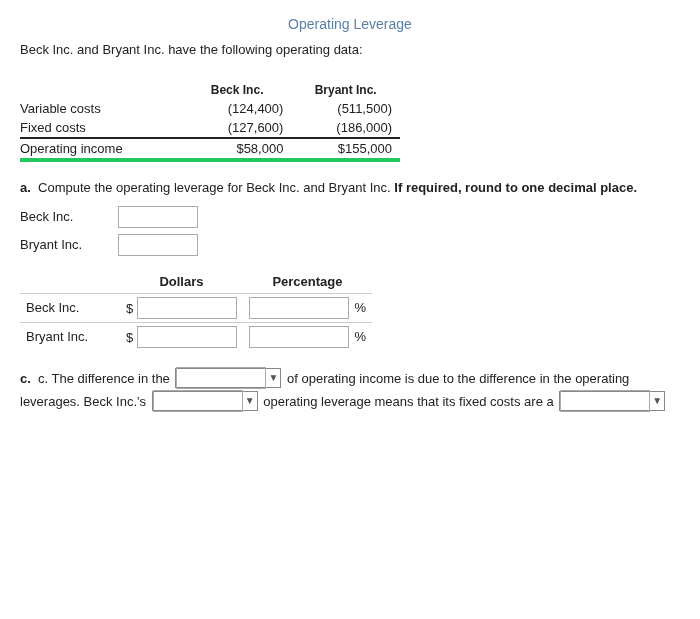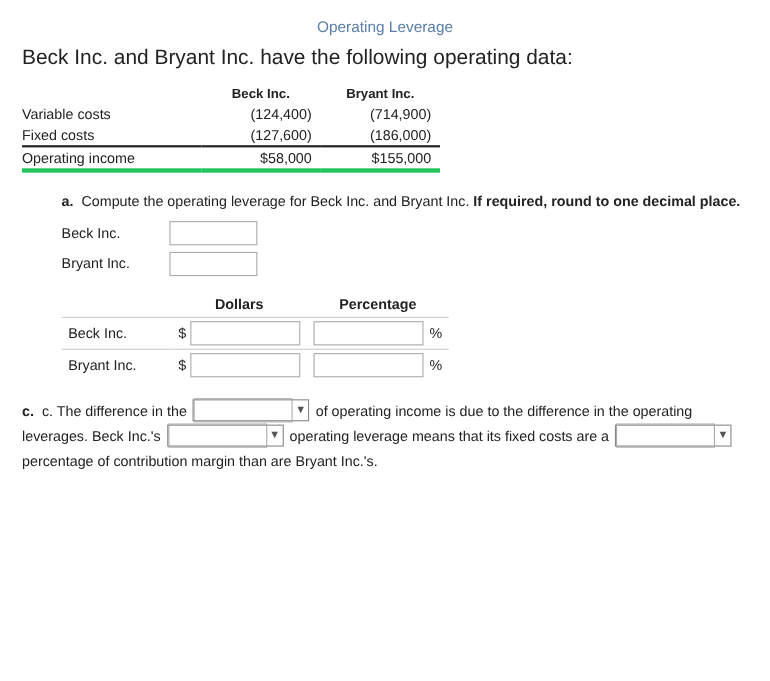--- a/index.html
+++ b/index.html
@@ -12,22 +12,22 @@
       width: 700px;
       min-height: 619px;
     }
     .page-title {
       color: #5a7fa8;
       font-size: 14px;
       margin-bottom: 10px;
       text-align: center;
     }
     .intro {
-      font-size: 19px;
-      margin-bottom: 12px;
+      font-size: 13px;
+      margin-bottom: 24px;
     }
     table.data-table {
       border-collapse: collapse;
       margin-bottom: 16px;
       width: 380px;
     }
     table.data-table thead th {
       font-weight: bold;
       font-size: 12px;
       text-align: center;
@@ -49,21 +49,20 @@
     .border-bottom-row td {
       border-bottom: 1px solid #222;
     }
     .double-border-row td {
       border-top: 2px solid #222;
       border-bottom: 4px solid #22c55e;
       font-weight: normal;
     }
     .question-block {
       margin-bottom: 16px;
-      margin-left: 36px;
     }
     .question-header {
       font-size: 13px;
       margin-bottom: 8px;
       line-height: 1.5;
     }
     .question-header b { font-weight: bold; }
     .input-row {
       display: flex;
       align-items: center;
@@ -154,21 +153,21 @@
     <tr>
       <th class="label-col"></th>
       <th>Beck Inc.</th>
       <th>Bryant Inc.</th>
     </tr>
   </thead>
   <tbody>
     <tr>
       <td class="label-col">Variable costs</td>
       <td class="val-col">(124,400)</td>
-      <td class="val-col">(714,900)</td>
+      <td class="val-col">(511,500)</td>
     </tr>
     <tr>
       <td class="label-col">Fixed costs</td>
       <td class="val-col">(127,600)</td>
       <td class="val-col">(186,000)</td>
     </tr>
     <tr class="double-border-row">
       <td class="label-col">Operating income</td>
       <td class="val-col">$58,000</td>
       <td class="val-col">$155,000</td>
@@ -236,14 +235,13 @@
   <span> of operating income is due to the difference in the operating leverages. Beck Inc.'s</span>
   <span class="dropdown-wrapper">
     <input type="text" class="dropdown-input" style="">
     <span class="dropdown-arrow">▼</span>
   </span>
   <span> operating leverage means that its fixed costs are a</span>
   <span class="dropdown-wrapper">
     <input type="text" class="dropdown-input" style="">
     <span class="dropdown-arrow">▼</span>
   </span>
-  <span>percentage of contribution margin than are Bryant Inc.'s.</span>
 </div>
 
 </body></html>

